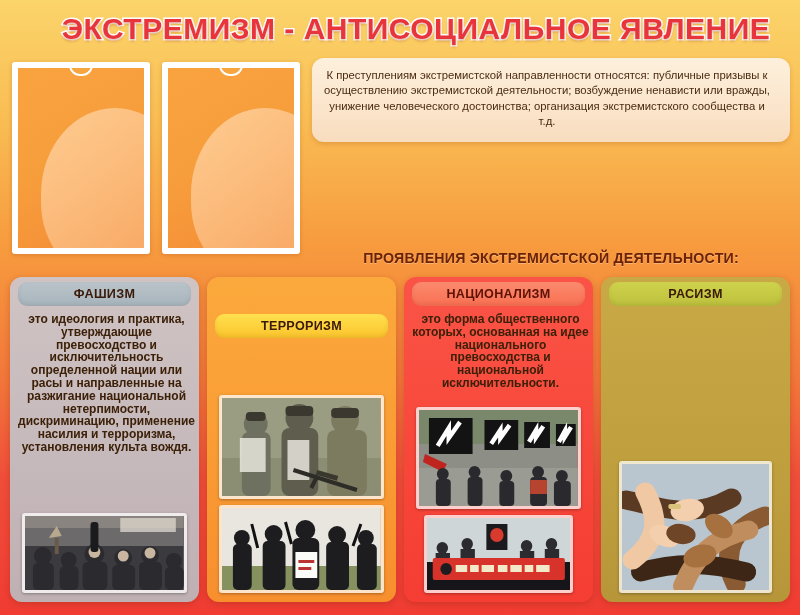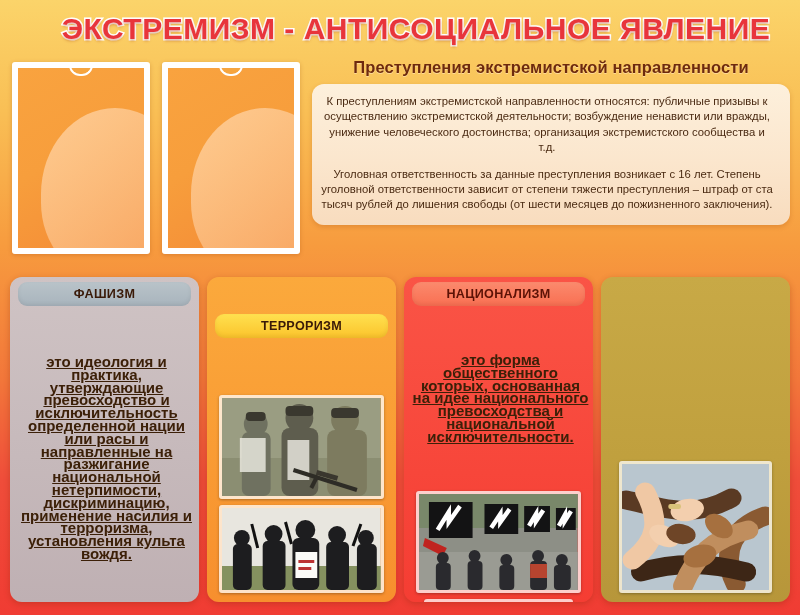--- a/index.html
+++ b/index.html
@@ -94,40 +94,40 @@
     padding:0 0 7px 0;overflow:hidden;
   }
   .card-head{
     width:92%;margin:5px auto 0 auto;
     border-radius:9px;
     text-align:center;font-size:12.6px;font-weight:bold;
     padding:5px 0 5px 0;color:#3a1a08;letter-spacing:.3px;
     box-shadow:inset 0 -2px 4px rgba(0,0,0,.07);
   }
   .card-body-text{
-    font-size:15px;line-height:12.8px;text-align:center;
-    padding:7px 4px 0 8px;font-weight:bold;color:#3c2008;text-decoration:underline;
+    font-size:12px;line-height:12.8px;text-align:center;
+    padding:7px 4px 0 8px;font-weight:bold;color:#3c2008;
   }
   .card-photos{
     margin-top:6px;width:100%;
     display:flex;flex-direction:column;align-items:center;gap:6px;
     flex:1;justify-content:flex-end;padding-bottom:2px;
   }
   .photo{
     width:84%;border:3px solid rgba(255,255,255,.75);
     border-radius:3px;overflow:hidden;position:relative;
     box-shadow:0 1px 3px rgba(0,0,0,.3);
   }
 
   
-  .card.fascism{background:linear-gradient(180deg,#cfc3c4 0%,#c6b9bb 55%,#bfb0b3 100%);gap:43px;}
+  .card.fascism{background:linear-gradient(180deg,#cfc3c4 0%,#c6b9bb 55%,#bfb0b3 100%);}
   .card.fascism .card-head{background:linear-gradient(180deg,#b9c3c9 0%,#a8b4bd 100%);}
   .card.terror{background:linear-gradient(180deg,#fba93c 0%,#f99a33 60%,#f78f2e 100%);}
   .card.terror .card-head{background:linear-gradient(180deg,#ffe14f 0%,#fbc32b 100%);margin-top:37px;}
-  .card.nation{background:linear-gradient(180deg,#fa5446 0%,#f7463a 60%,#f53d33 100%);gap:41px;}
+  .card.nation{background:linear-gradient(180deg,#fa5446 0%,#f7463a 60%,#f53d33 100%);}
   .card.nation .card-head{background:linear-gradient(180deg,#fb8a6d 0%,#f96f52 100%);color:#5c1206;}
   .card.racism{background:linear-gradient(180deg,#c8a946 0%,#c0a03e 55%,#b7963a 100%);}
   .card.racism .card-head{background:linear-gradient(180deg,#cfd24c 0%,#bcc03c 100%);}
 
   
   .ph{display:block;width:100%;height:100%;}
   .photo.p-crowd{height:74px;}
   .photo.p-militants{height:98px;}
   .photo.p-masked{height:82px;}
   .photo.p-march{height:96px;}
@@ -146,27 +146,26 @@
   <div id="frames">
     <div class="frame">
       <span class="frame-notch"></span>
     </div>
     <div class="frame">
       <span class="frame-notch"></span>
     </div>
   </div>
 
   <div id="info">
-    <div id="info-heading">Преступления экстремистской направленности</div>
     <div id="info-panel">
       <p class="info-para first">К преступлениям экстремистской направленности относятся: публичные призывы к осуществлению экстремистской деятельности; возбуждение ненависти или вражды, унижение человеческого достоинства; организация экстремистского сообщества и т.д.</p>
-      <p class="info-para">Уголовная ответственность за данные преступления возникает с 16 лет. Степень уголовной ответственности зависит от степени тяжести преступления – штраф от ста тысяч рублей до лишения свободы (от шести месяцев до пожизненного заключения).</p>
     </div>
   </div>
 
+  <div id="section-heading">ПРОЯВЛЕНИЯ ЭКСТРЕМИСТСКОЙ ДЕЯТЕЛЬНОСТИ:</div>
 
   <div id="cards">
 
     <div class="card fascism">
       <div class="card-head">ФАШИЗМ</div>
       <div class="card-body-text">это идеология и практика, утверждающие превосходство и исключительность определенной нации или расы и направленные на разжигание национальной нетерпимости, дискриминацию, применение насилия и терроризма, установления культа вождя.</div>
       <div class="card-photos">
         <div class="photo p-crowd">
           <svg class="ph" viewBox="0 0 160 74" preserveAspectRatio="none" aria-hidden="true">
             <rect width="160" height="74" fill="#3b3a3e"></rect>
@@ -325,20 +324,21 @@
               <rect x="87" y="47" width="12" height="7"></rect>
                 <rect x="102" y="47" width="9" height="7"></rect>
               <rect x="114" y="47" width="14" height="7"></rect>
             </g>
           </svg>
         </div>
       </div>
     </div>
 
     <div class="card racism">
+      <div class="card-head">РАСИЗМ</div>
       <div class="card-photos">
         <div class="photo p-arms">
           <svg class="ph" viewBox="0 0 140 126" preserveAspectRatio="none" aria-hidden="true">
             <rect width="140" height="126" fill="#b9c6cf"></rect>
             <g stroke-linecap="round" fill="none" stroke-width="19">
               <path d="M4 36 C 40 44, 66 56, 104 34" stroke="#5a3a23"></path>
               <path d="M136 52 C 108 62, 92 86, 108 120" stroke="#8a5a32"></path>
               <path d="M118 108 C 86 100, 56 96, 18 108" stroke="#3d2616"></path>
               <path d="M10 96 C 34 76, 36 56, 22 28" stroke="#f0c8a4"></path>
               <path d="M58 122 C 70 92, 86 74, 120 66" stroke="#c08e5e"></path>

